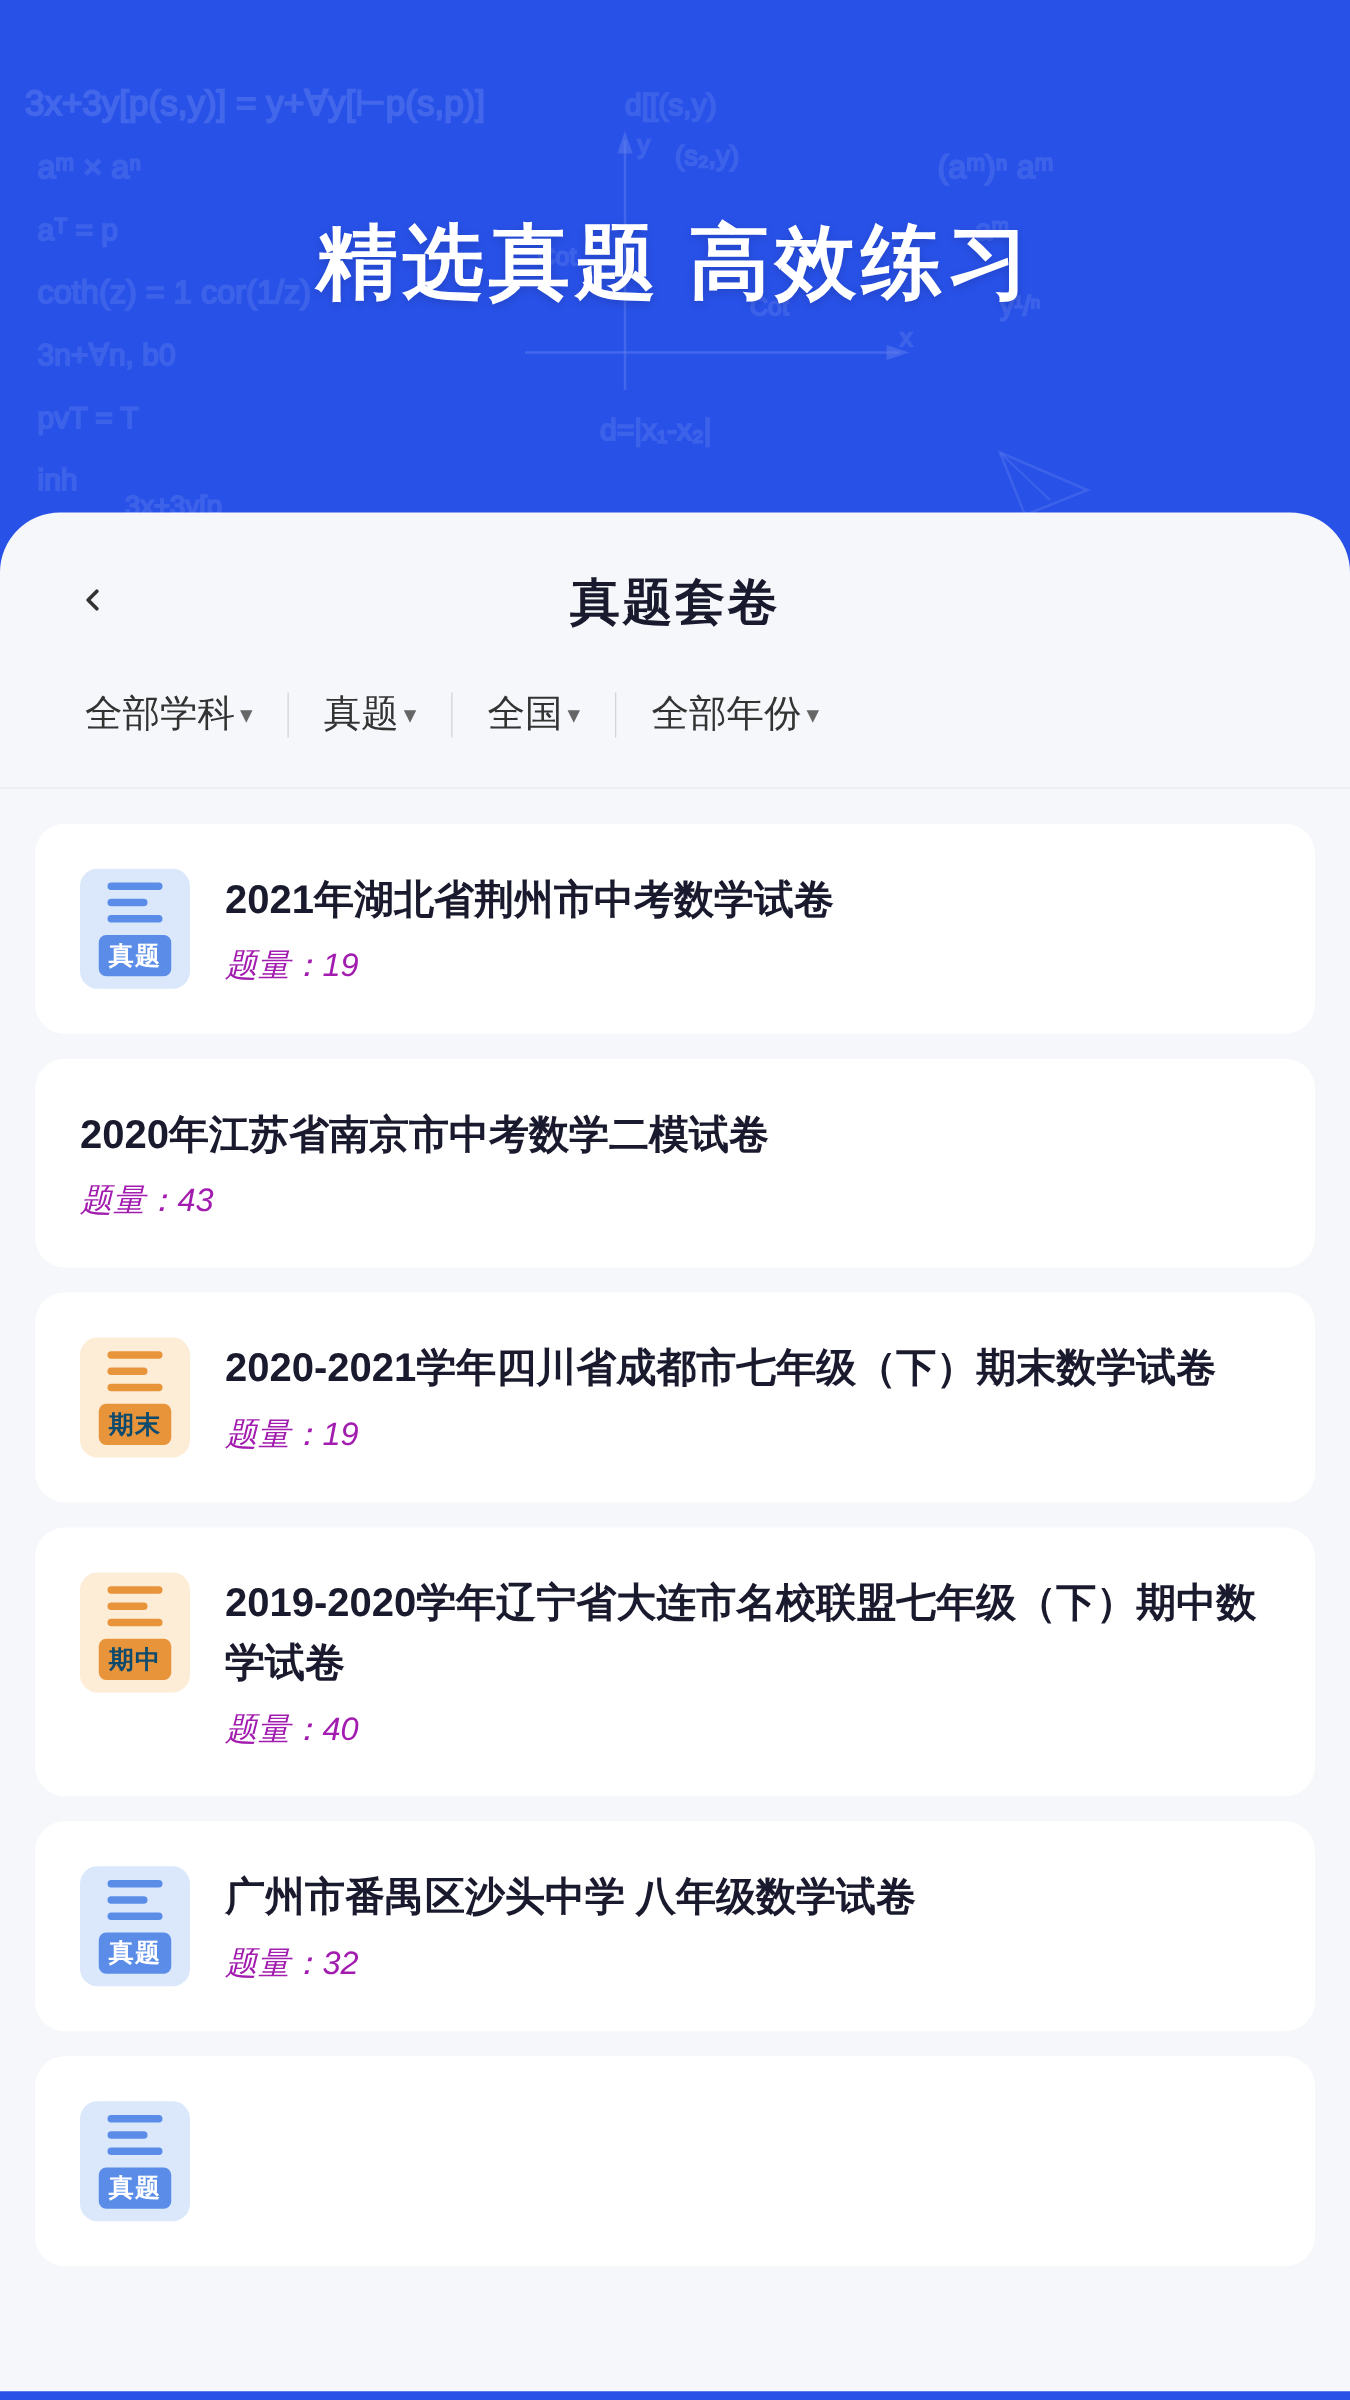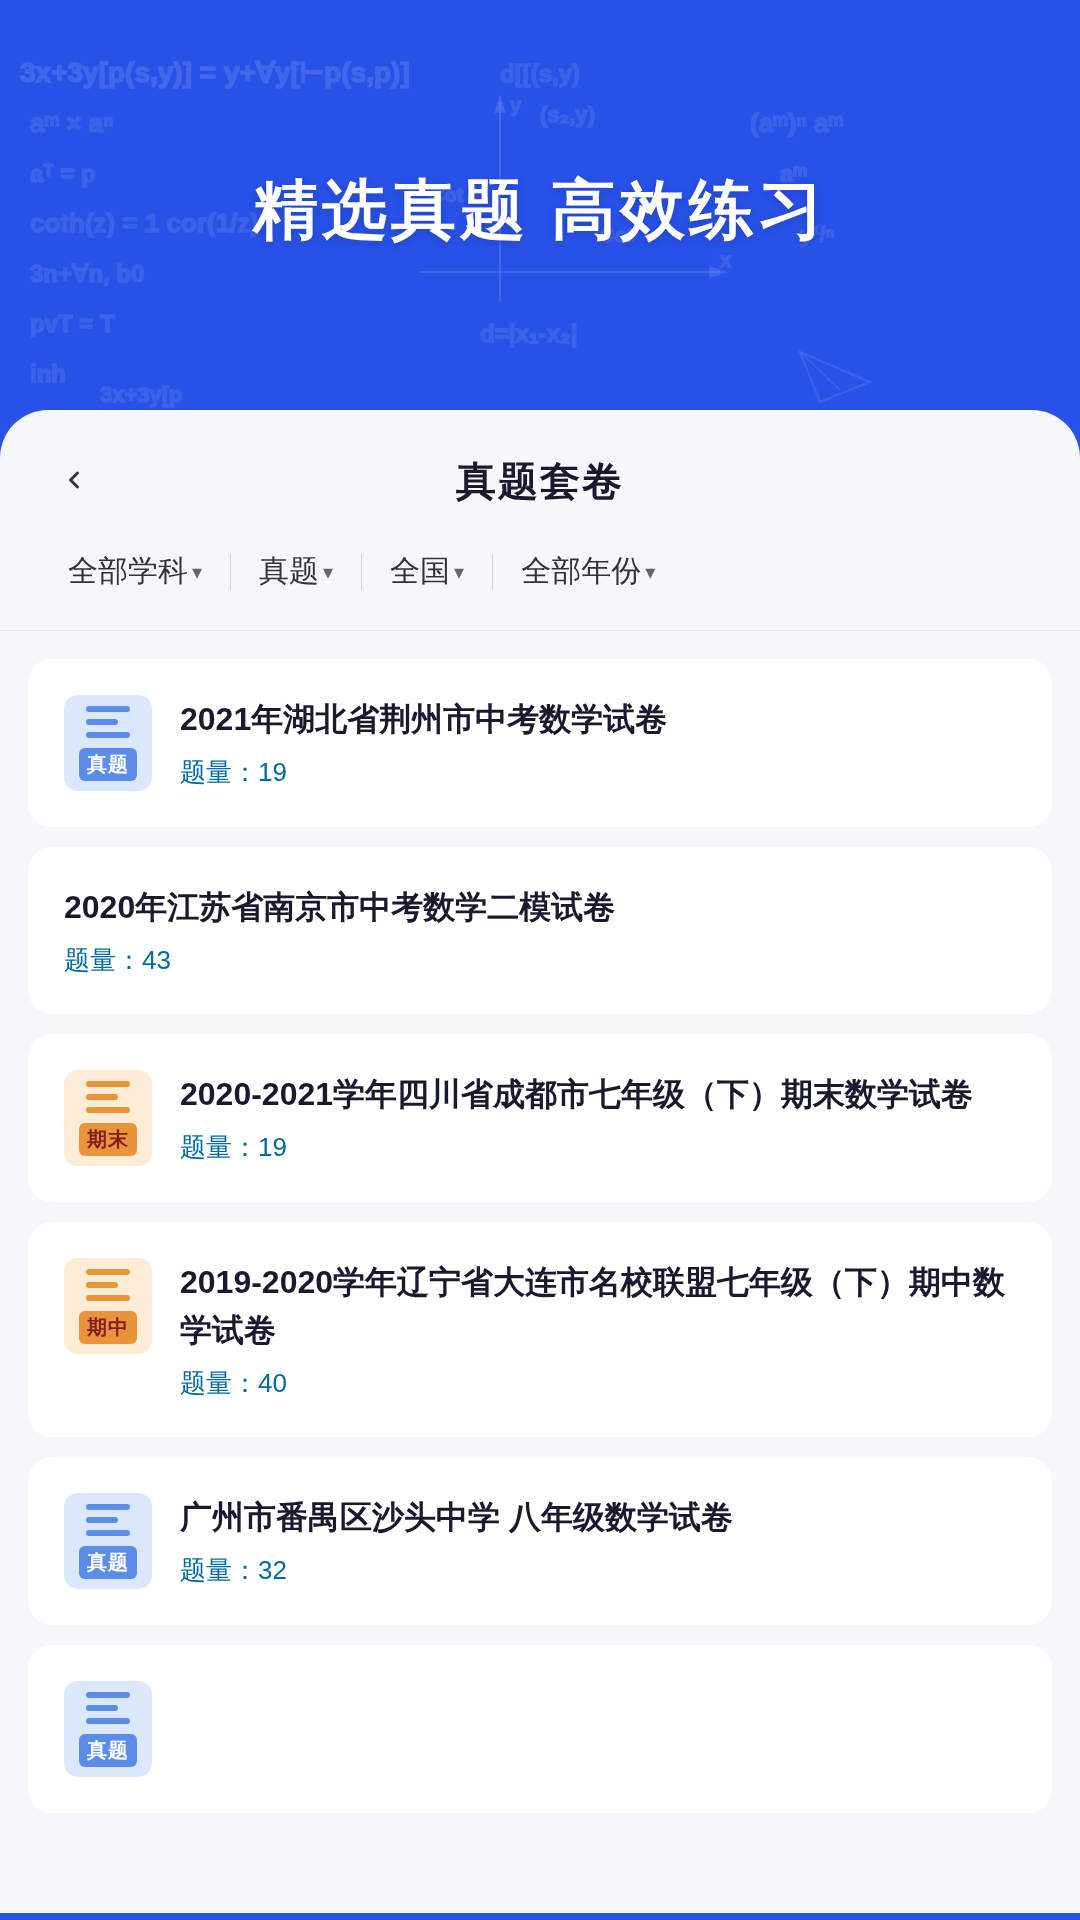--- a/index.html
+++ b/index.html
@@ -9,25 +9,24 @@
       min-height: 1920px;
       font-family: -apple-system, "PingFang SC", "Microsoft YaHei", sans-serif;
       background: #2851e8;
       position: relative;
       overflow-x: hidden;
     }
 
     
     .math-bg {
       position: absolute;
-      top: 2px; left: 0; right: 0;
+      top: 12px; left: 0; right: 0;
       height: 420px;
       overflow: hidden;
       pointer-events: none;
-      font-weight: bold;
     }
     .math-bg svg {
       width: 100%; height: 100%;
       opacity: 0.25;
     }
 
     
     .hero {
       position: relative;
       height: 420px;
@@ -173,39 +172,40 @@
       border-radius: 6px;
       padding: 3px 8px;
       letter-spacing: 1px;
     }
     .badge-icon.blue .badge-label {
       background: #5b8de8;
       color: #fff;
     }
     .badge-icon.orange .badge-label {
       background: #e8943a;
-      color: #7f1d1d;
+      color: #0c4a6e;
     }
 
     .exam-info {
       flex: 1;
     }
     .exam-title {
       font-size: 32px;
       font-weight: 600;
       color: #1a1a2e;
       line-height: 1.5;
       margin-bottom: 12px;
     }
     .exam-count {
       font-size: 26px;
       color: #999;
     }
     .exam-count span {
-      color: #0369a1;
+      color: #a21caf;
+      font-style: italic;
     }
   </style>
 </head>
 <body>
 
 <div class="math-bg">
   <svg viewBox="0 0 1080 420" xmlns="http://www.w3.org/2000/svg" fill="none" stroke="white" stroke-width="1.5">
 
     <text x="20" y="80" font-size="28" fill="white" opacity="0.5">3x+3y[p(s,y)] = y+∀y[⊢p(s,p)]</text>
     <text x="30" y="130" font-size="26" fill="white" opacity="0.4">aᵐ × aⁿ</text>

